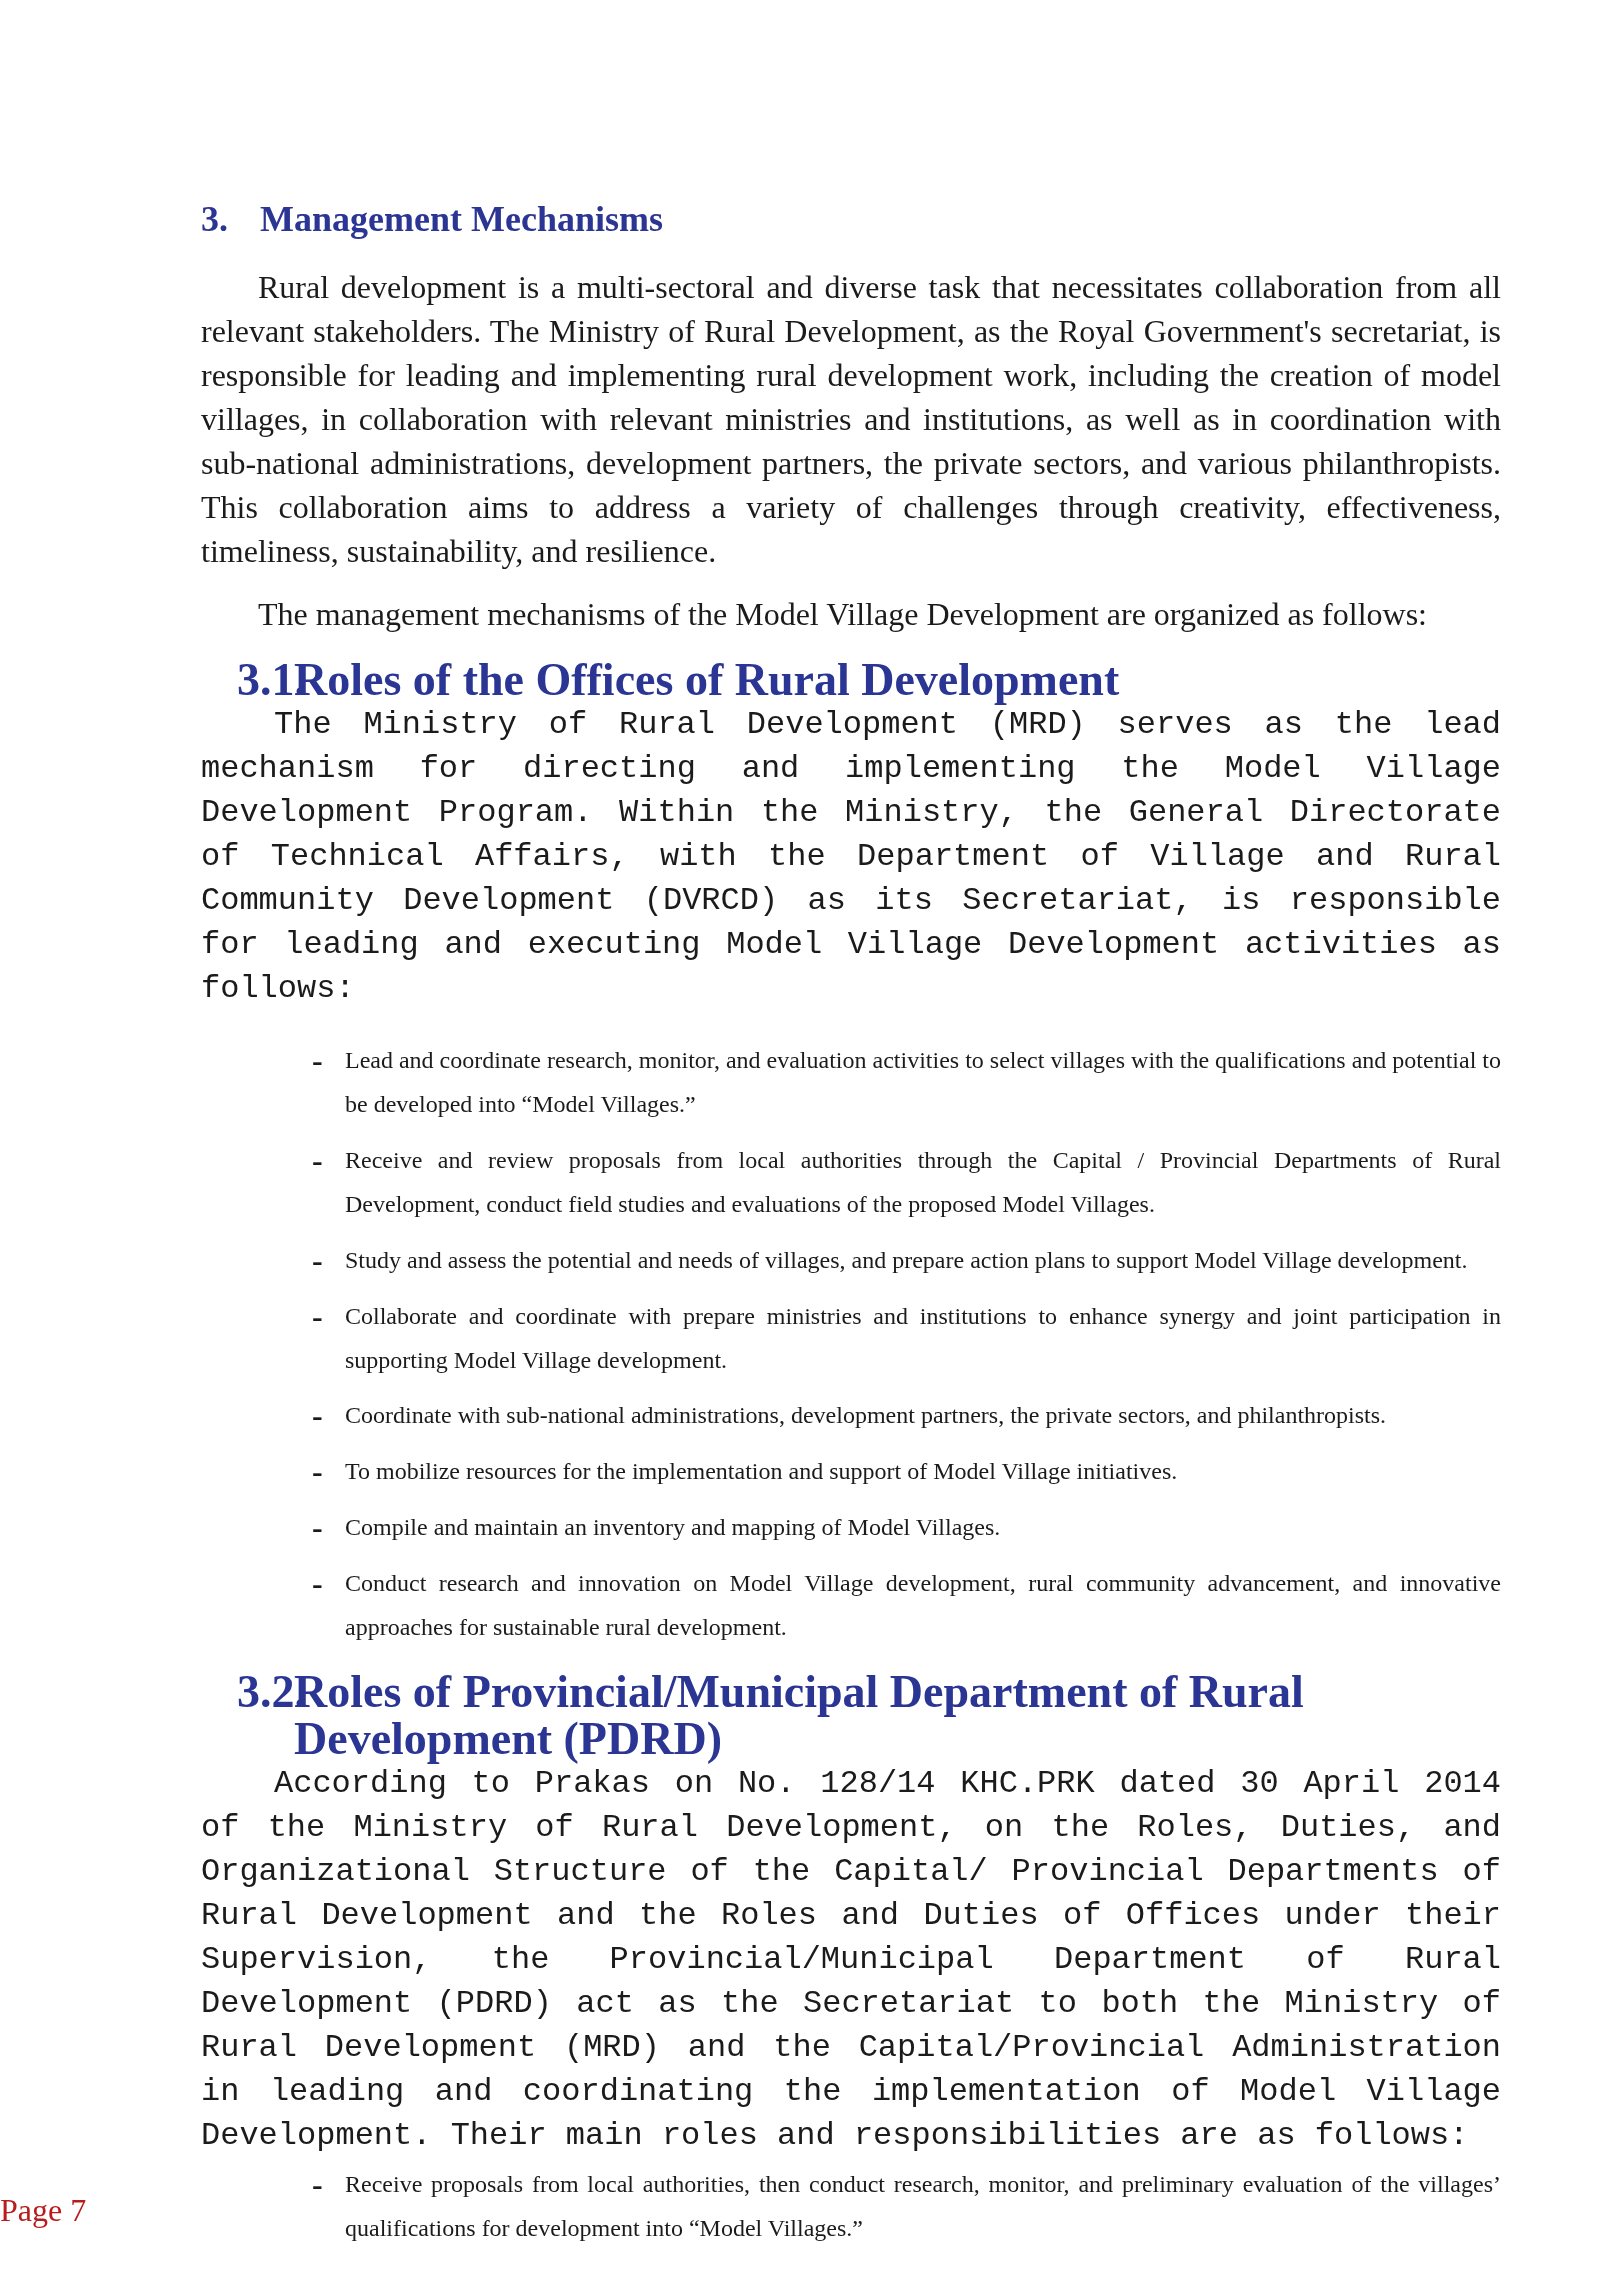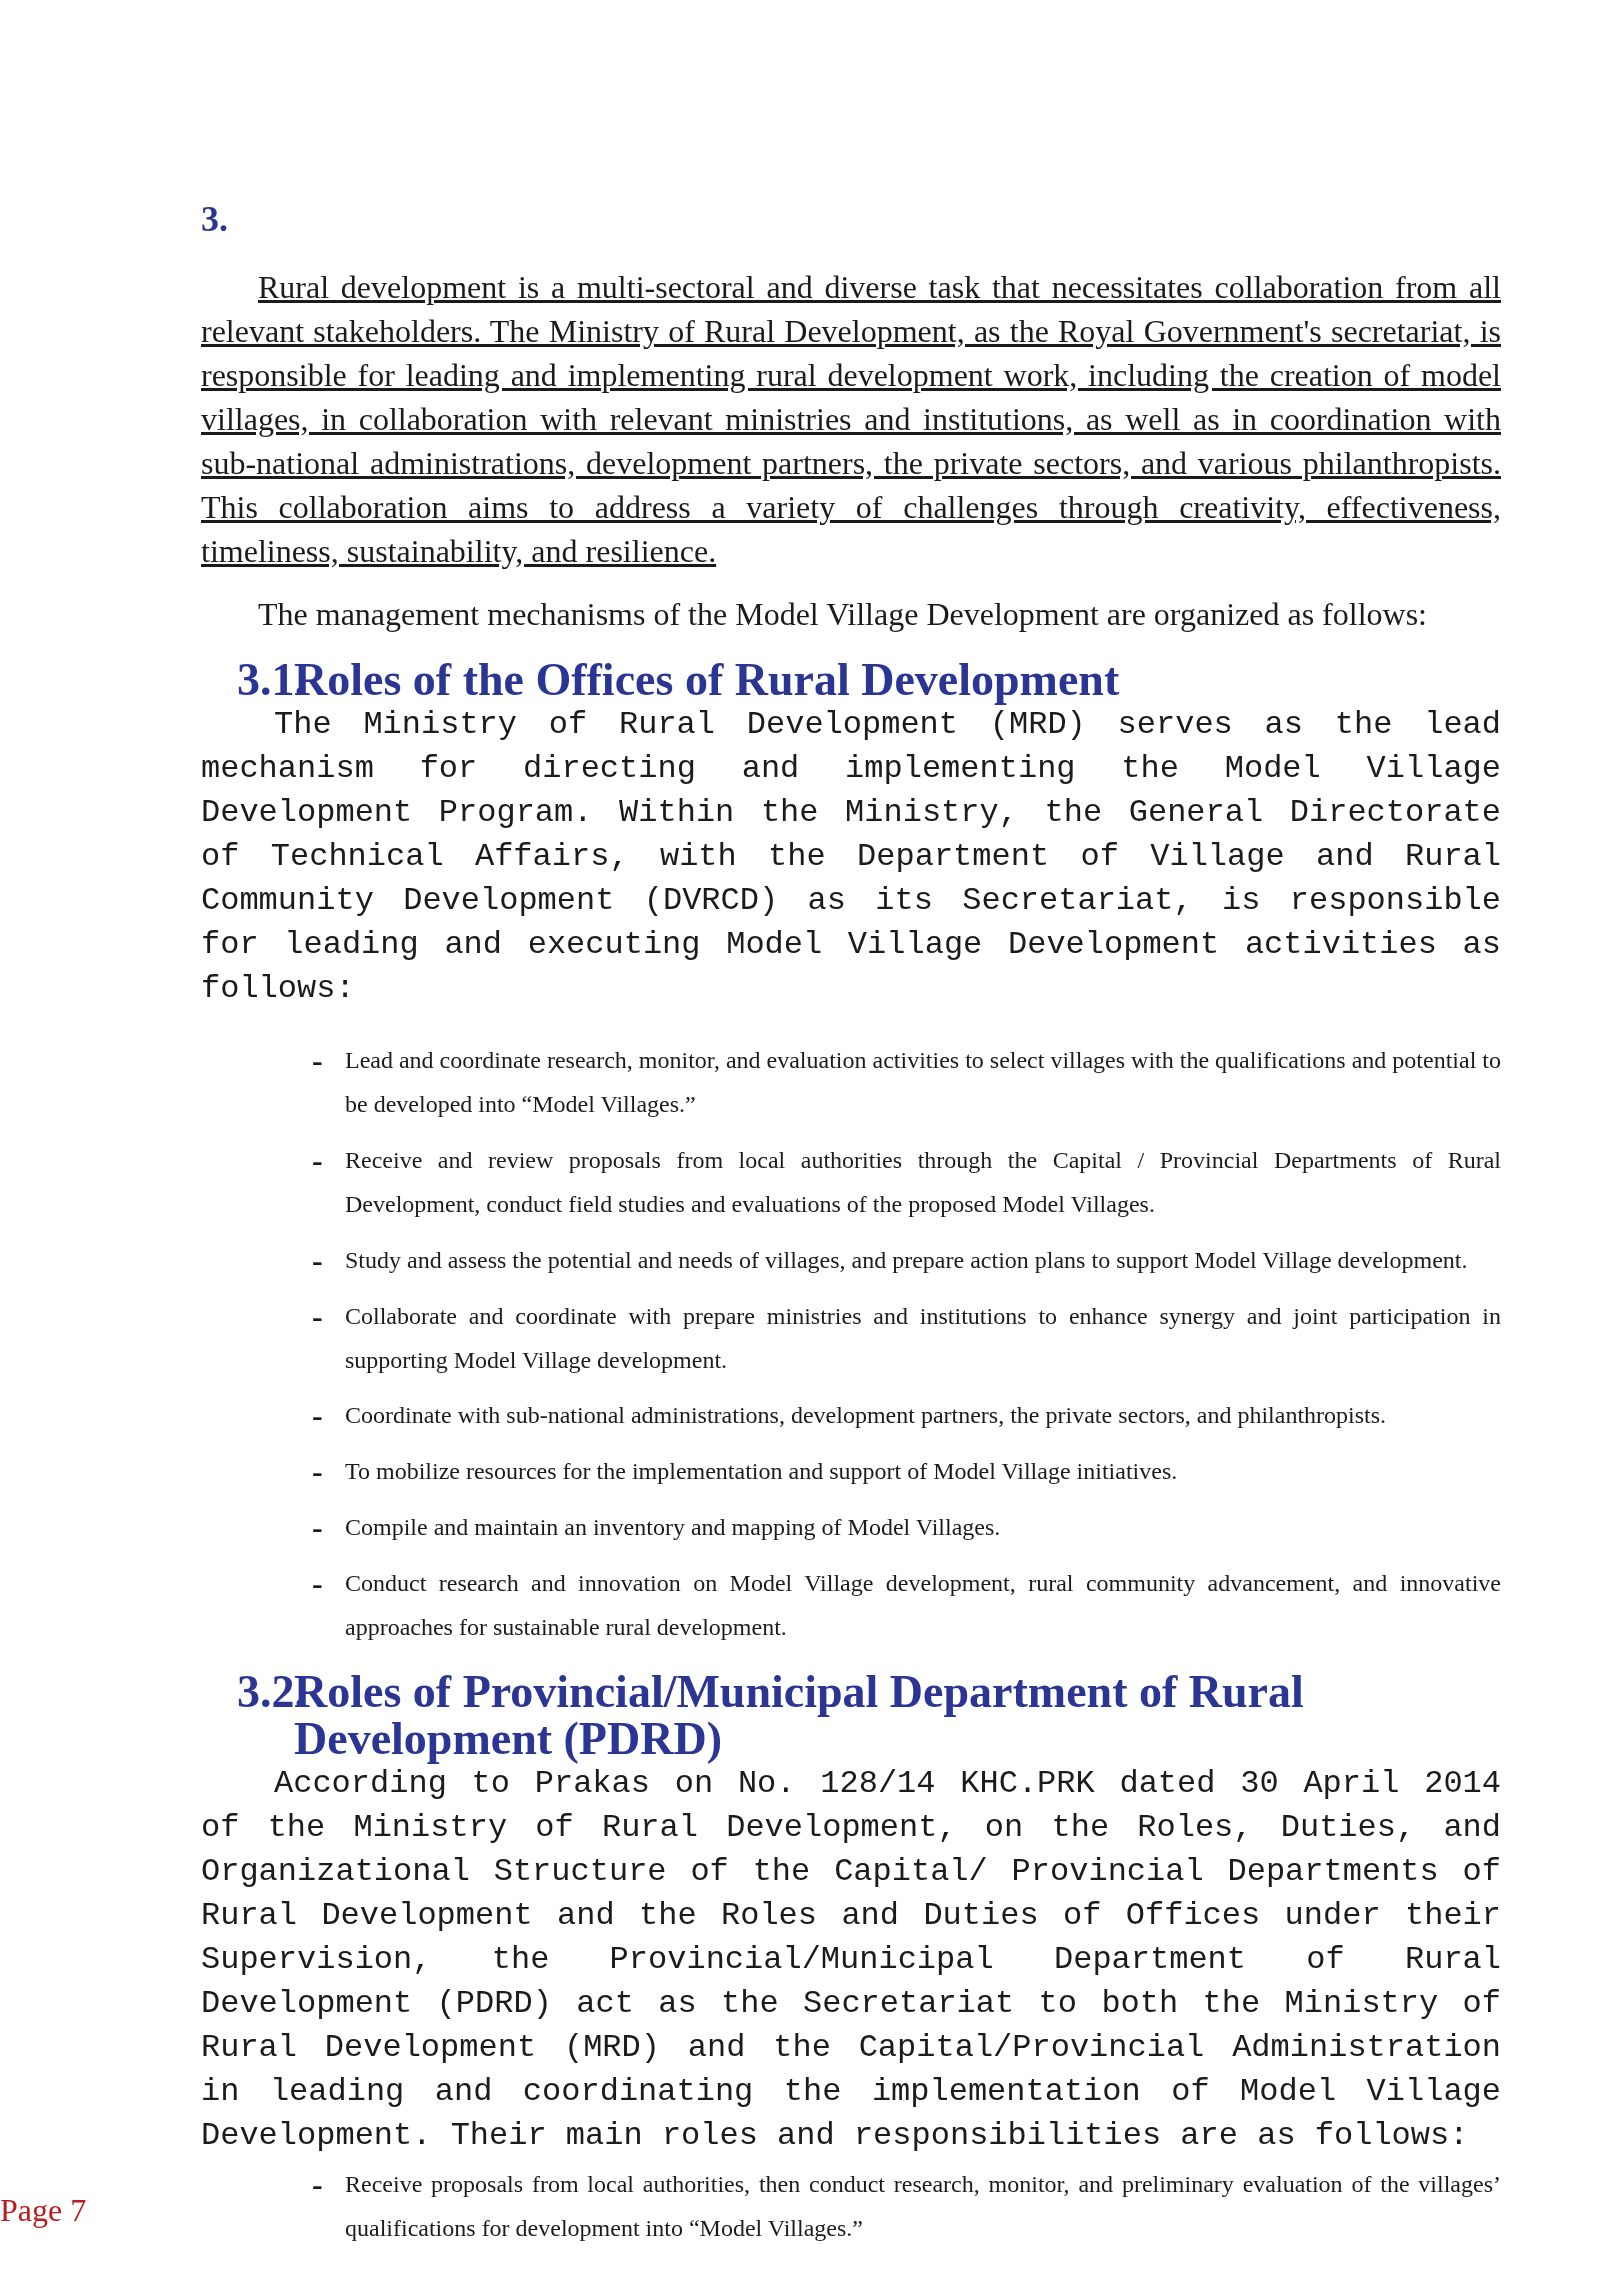--- a/index.html
+++ b/index.html
@@ -42,21 +42,21 @@
     margin-left: 36px;
   }
   .h-sub .h-num { width: 57px; flex: 0 0 57px; }
   .body {
     font-size: 32px;
     line-height: 44px;
     text-align: justify;
   }
   .indent1 { text-indent: 57px; }
   .indent2 { text-indent: 73px; font-family: Liberation Mono, monospace; }
-  .p-intro { margin-top: 21.6px; text-decoration: underline; }
+  .p-intro { margin-top: 21.6px; }
   .p-mech  { margin-top: 19.6px; }
   .h-31    { margin-top: 19.6px; }
   .h-32    { margin-top: 19.6px; }
   .bullets {
     list-style: none;
     margin-top: 27.4px;
     margin-left: 111px;
   }
   .bullets.b-32 { margin-top: 3.9px; }
   .bullet {
@@ -87,20 +87,21 @@
   }
 </style>
 </head>
 <body>
 
 <div class="page">
   <div class="content">
 
     <h1 class="h-main">
       <span class="h-num">3.</span>
+      <span class="h-title">Management Mechanisms</span>
     </h1>
 
     <p class="body indent1 p-intro">Rural development is a multi-sectoral and diverse task that necessitates collaboration from all relevant stakeholders. The Ministry of Rural Development, as the Royal Government's secretariat, is responsible for leading and implementing rural development work, including the creation of model villages, in collaboration with relevant ministries and institutions, as well as in coordination with sub-national administrations, development partners, the private sectors, and various philanthropists. This collaboration aims to address a variety of challenges through creativity, effectiveness, timeliness, sustainability, and resilience.</p>
 
     <p class="body indent1 p-mech">The management mechanisms of the Model Village Development are organized as follows:</p>
 
     <h2 class="h-sub h-31">
       <span class="h-num">3.1.</span>
       <span class="h-title">Roles of the Offices of Rural Development</span>
     </h2>

